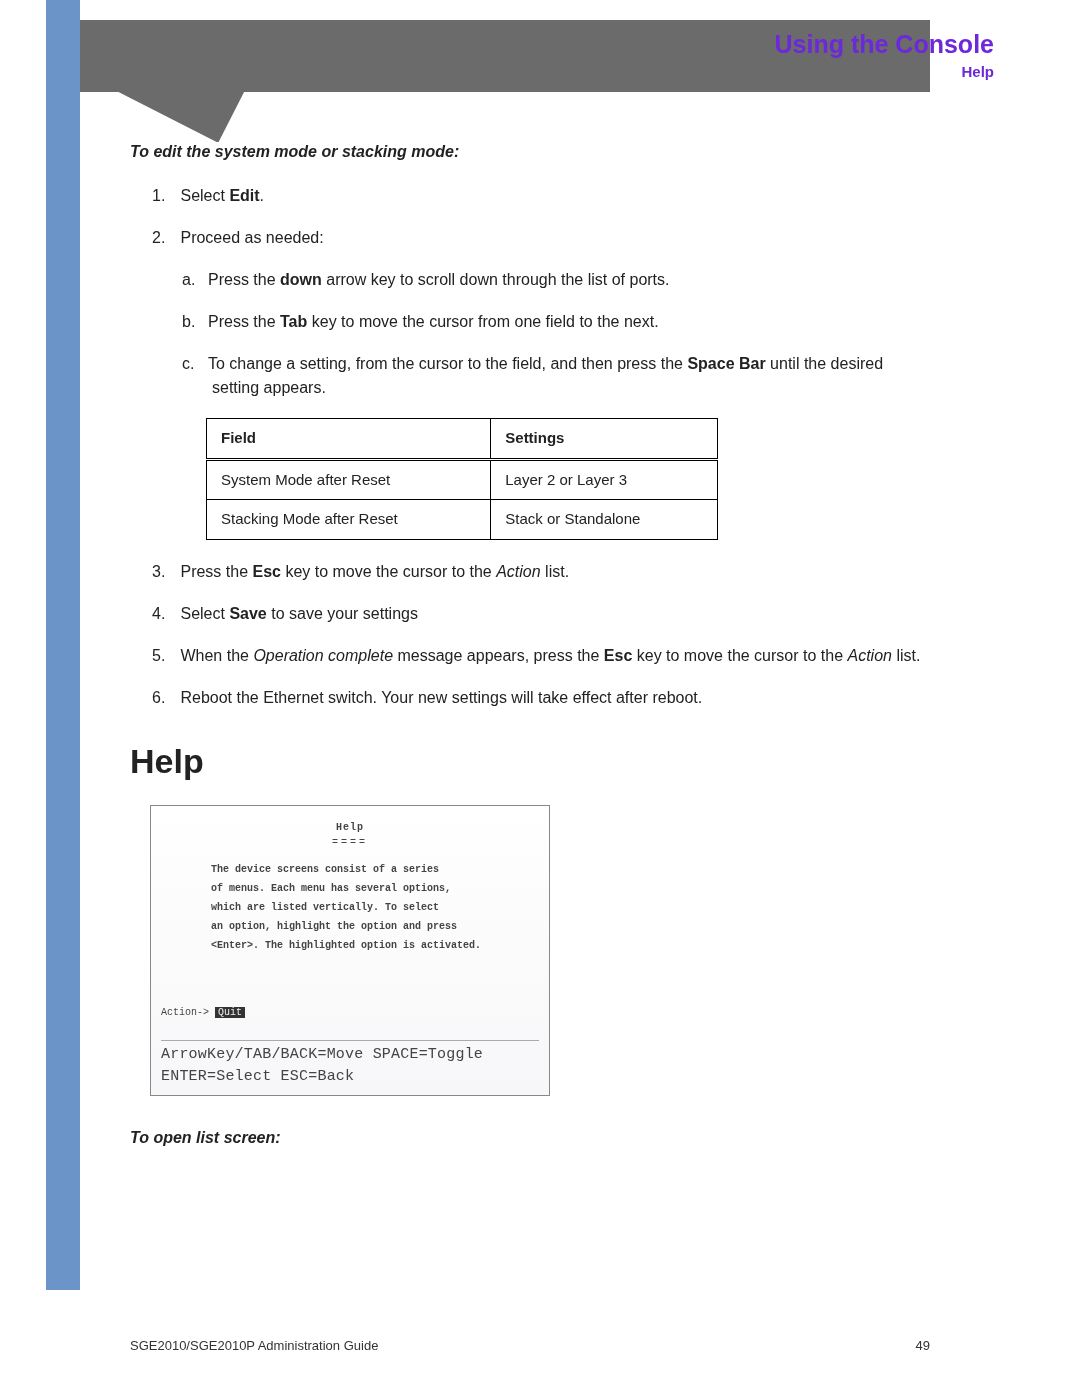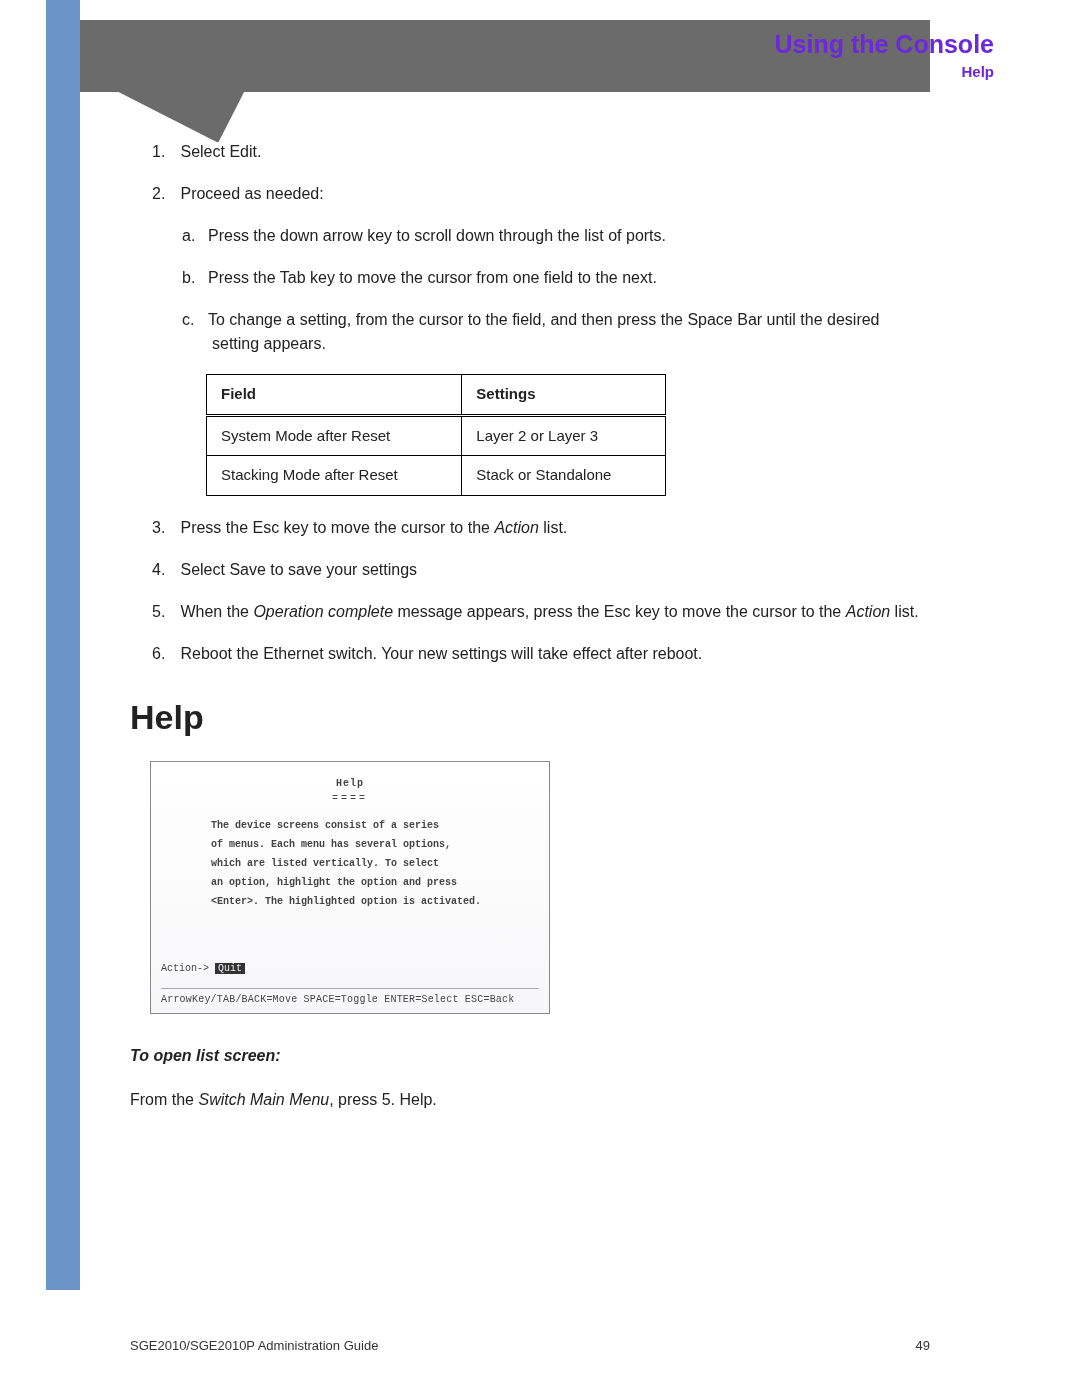--- a/index.html
+++ b/index.html
@@ -75,27 +75,27 @@
     font-style: italic;
     font-weight: 700;
     margin-bottom: 20px;
   }
   ol.main { list-style: none; padding-left: 22px; }
   ol.main > li { margin-bottom: 18px; }
   ol.main .num { display: inline-block; width: 24px; }
   ol.sub { list-style: none; padding-left: 30px; margin-top: 18px; }
   ol.sub > li { margin-bottom: 18px; padding-left: 30px; text-indent: -30px; }
   ol.sub .alpha { display: inline-block; width: 26px; text-indent: 0; }
-  .bold { font-weight: 400; }
+  .bold { font-weight: 700; }
   .ital { font-style: italic; }
 
   table.settings {
     border-collapse: collapse;
     margin: 6px 0 20px 54px;
-    width: 460px;
+    width: 512px;
   }
   table.settings th, table.settings td {
     border: 1px solid #000;
     padding: 8px 14px;
     font-size: 15px;
     text-align: left;
     vertical-align: top;
   }
   table.settings th {
     font-weight: 700;
@@ -117,21 +117,21 @@
     font-size: 10px;
     color: #444;
     background: linear-gradient(to top, #f7f7f9, #fff);
     position: relative;
   }
   .console-title { text-align: center; font-weight: 700; letter-spacing: 1px; }
   .console-under { text-align: center; letter-spacing: 3px; margin-bottom: 10px; }
   .console-body { padding: 0 50px; line-height: 1.9; font-weight: bold; }
   .console-action { margin-top: 50px; }
   .console-action .inv { background: #333; color: #eee; padding: 0 3px; }
-  .console-footer { border-top: 1px solid #aaa; margin-top: 12px; padding-top: 3px; font-size: 10px; letter-spacing: 0.2px; }
+  .console-footer { border-top: 1px solid #aaa; margin-top: 20px; padding-top: 3px; font-size: 15px; letter-spacing: 0.2px; }
 
   .footer {
     position: absolute;
     left: 130px;
     bottom: 44px;
     width: 800px;
     font-size: 13px;
     color: #333;
     display: flex;
     justify-content: space-between;
@@ -145,20 +145,21 @@
 <div class="header-wedge"></div>
 <div class="header-diag"></div>
 
 <div class="header-text">
   <div class="header-title">Using the Console</div>
   <div class="header-sub">Help</div>
 </div>
 
 <div class="content">
 
+  <div class="subhead">To edit the system mode or stacking mode:</div>
 
   <ol class="main">
     <li>
       <span class="num">1.</span>
       <span>Select </span><span class="bold">Edit</span><span>.</span>
     </li>
     <li>
       <span class="num">2.</span>
       <span>Proceed as needed:</span>
       <ol class="sub">
@@ -224,22 +225,19 @@
     </div>
     <div class="console-action">
       <span>Action-&gt;</span>
       <span class="inv">Quit</span>
     </div>
     <div class="console-footer">ArrowKey/TAB/BACK=Move  SPACE=Toggle  ENTER=Select  ESC=Back</div>
   </div>
 
   <div class="subhead">To open list screen:</div>
 
-  <p>
-    <span>From the </span><span class="ital">Switch Main Menu</span><span>, press </span><span class="bold">5. Help</span><span>.</span>
-  </p>
 
 </div>
 
 <div class="footer">
   <span>SGE2010/SGE2010P Administration Guide</span>
   <span>49</span>
 </div>
 
 </body></html>

